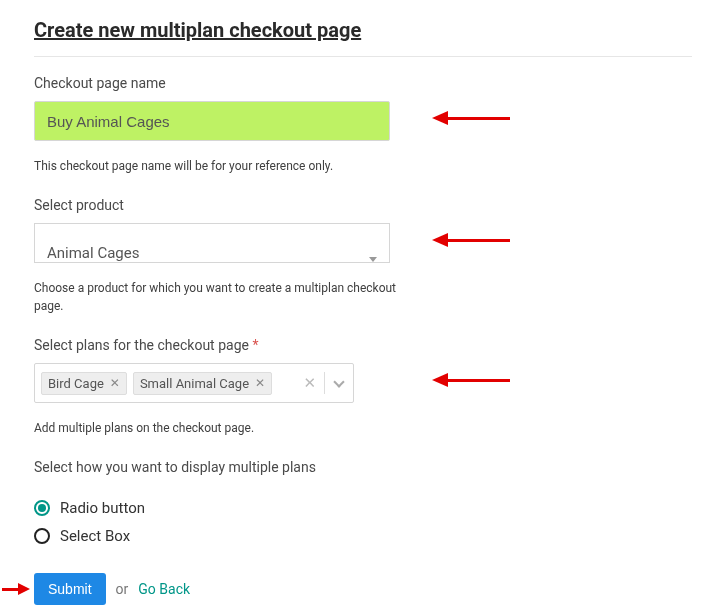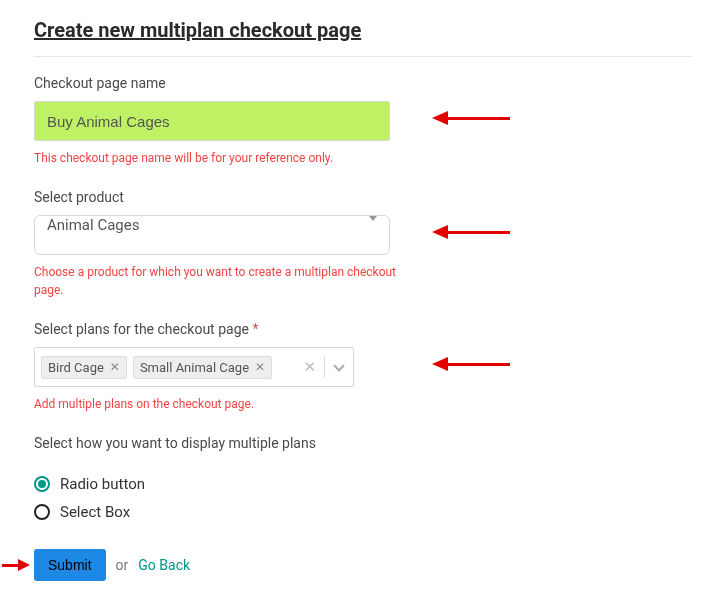--- a/index.html
+++ b/index.html
@@ -43,36 +43,36 @@
     border: 1px solid #d6d6d6;
     border-radius: 2px;
     padding: 12px 12px;
     font-size: 15px;
     color: #555;
     outline: none;
     background: #bef264;
   }
   .helper {
     font-size: 12px;
-    color: #ef4444;
-    margin-top: 8px;
+    color: #404040;
+    margin-top: 16px;
     line-height: 1.5;
     max-width: 380px;
   }
   .select-box {
     width: 356px;
     height: 40px;
     border: 1px solid #d6d6d6;
-    border-radius: 6px;
+    border-radius: 0;
     padding: 0 12px;
     font-size: 15px;
     color: #555;
     background: #fff;
     display: flex;
-    align-items: flex-start;
+    align-items: flex-end;
     justify-content: space-between;
     cursor: pointer;
   }
   .caret {
     width: 0; height: 0;
     border-left: 4px solid transparent;
     border-right: 4px solid transparent;
     border-top: 5px solid #999;
   }
   .multi-select {
@@ -165,21 +165,21 @@
     color: #333;
   }
   .actions {
     display: flex;
     align-items: center;
     margin-top: 28px;
     position: relative;
   }
   .btn-primary {
     background: #1e88e5;
-    color: #000000;
+    color: #ffffff;
     border: none;
     border-radius: 3px;
     padding: 8px 14px;
     font-size: 14px;
     cursor: pointer;
   }
   .or {
     color: #777;
     margin: 0 10px;
     font-size: 14px;

